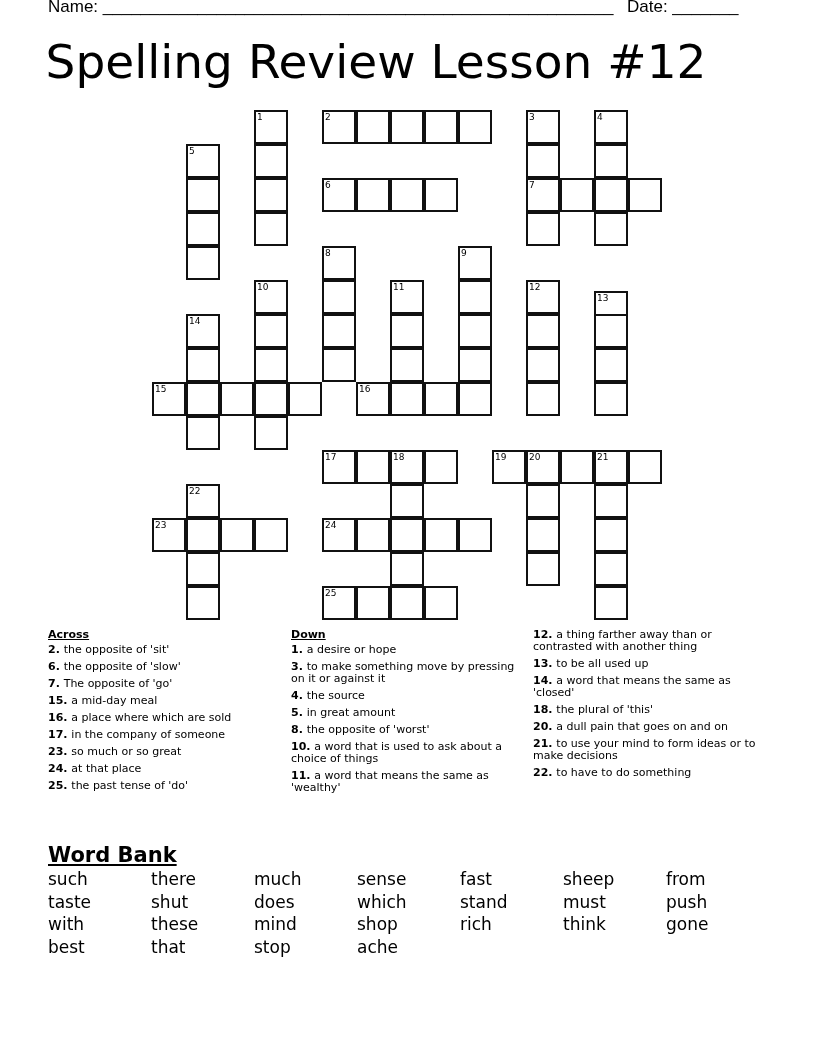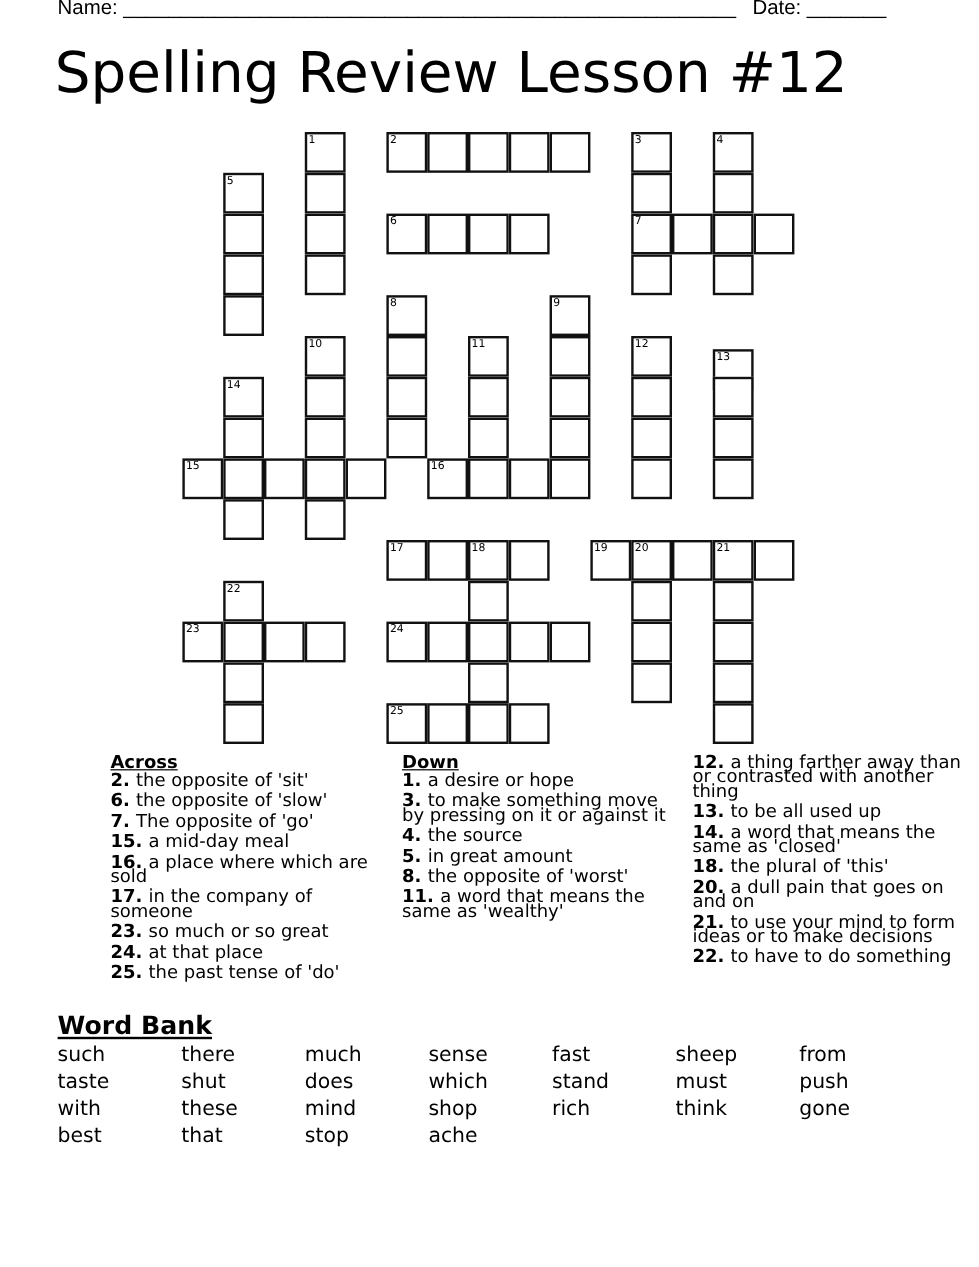--- a/index.html
+++ b/index.html
@@ -2,21 +2,21 @@
 <html><head>
 <meta charset="utf-8">
 <style>
   html, body { margin: 0; padding: 0; background: #ffffff; }
   body { width: 816px; height: 1056px; position: relative; overflow: hidden; color: #000; font-family: "DejaVu Sans", sans-serif; }
   .header-line { position: absolute; top: -3px; font-family: "Liberation Sans", sans-serif; font-size: 17px; white-space: nowrap; }
   .title { position: absolute; top: 34px; left: 0; width: 752px; text-align: center; font-family: "DejaVu Sans", sans-serif; font-size: 47px; letter-spacing: 0px; }
   #grid { position: absolute; left: 0; top: 0; width: 816px; height: 640px; }
   .cell { position: absolute; width: 34px; height: 34px; box-sizing: border-box; border: 2px solid #111; background: #fff; }
   .cell .num { position: absolute; top: 0px; left: 1px; font-family: "DejaVu Sans", sans-serif; font-size: 9px; line-height: 10px; }
-  .clues { position: absolute; top: 629px; font-family: "DejaVu Sans", sans-serif; font-size: 15px; line-height: 12px; margin-left: 44px; }
+  .clues { position: absolute; top: 629px; font-family: "DejaVu Sans", sans-serif; font-size: 11px; line-height: 12px; }
   .clues .heading { font-weight: bold; text-decoration: underline; margin-bottom: 3px; display: block; }
   .clue { margin-bottom: 5px; }
   .clue .n { font-weight: bold; }
   .wordbank { position: absolute; top: 843px; left: 48px; font-family: "DejaVu Sans", sans-serif; }
   .wordbank .wb-title { font-size: 21px; font-weight: bold; text-decoration: underline; display: block; margin-bottom: 2px; }
   .wb-grid { display: grid; grid-template-columns: repeat(7, 103px); row-gap: 2px; font-size: 17px; line-height: 20.5px; }
 </style>
 </head>
 <body>
 
@@ -194,20 +194,21 @@
 </div>
 
 <div class="clues" style="left:291px; width:228px;">
   <span class="heading">Down</span>
   <div id="down-list-1">
       <div class="clue"><span class="n">1. </span><span>a desire or hope</span></div>
       <div class="clue"><span class="n">3. </span><span>to make something move by pressing on it or against it</span></div>
       <div class="clue"><span class="n">4. </span><span>the source</span></div>
       <div class="clue"><span class="n">5. </span><span>in great amount</span></div>
       <div class="clue"><span class="n">8. </span><span>the opposite of 'worst'</span></div>
+      <div class="clue"><span class="n">10. </span><span>a word that is used to ask about a choice of things</span></div>
       <div class="clue"><span class="n">11. </span><span>a word that means the same as 'wealthy'</span></div>
     </div>
 </div>
 
 <div class="clues" style="left:533px; width:228px; top:629px;">
   <div id="down-list-2">
       <div class="clue"><span class="n">12. </span><span>a thing farther away than or contrasted with another thing</span></div>
       <div class="clue"><span class="n">13. </span><span>to be all used up</span></div>
       <div class="clue"><span class="n">14. </span><span>a word that means the same as 'closed'</span></div>
       <div class="clue"><span class="n">18. </span><span>the plural of 'this'</span></div>

